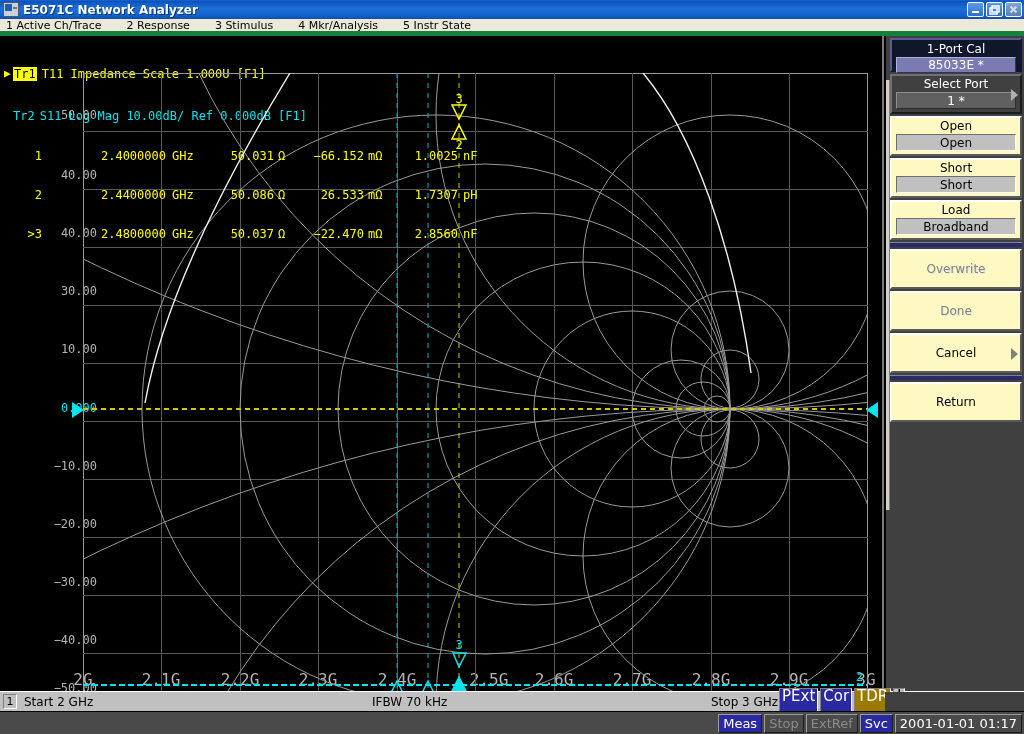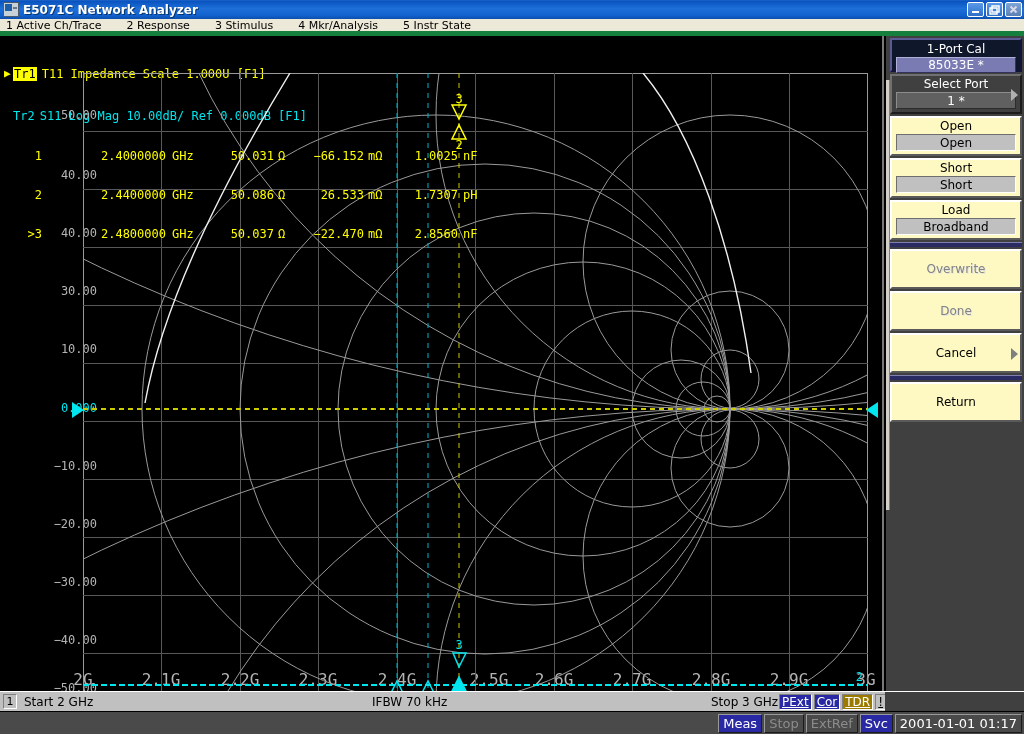--- a/index.html
+++ b/index.html
@@ -342,28 +342,27 @@
     line-height: 13px;
     font-size: 11px;
     box-sizing: border-box;
   }
   .st-start { margin-left: 7px; }
   .st-ifbw { position: absolute; left: 356px; margin-left: 16px; }
   .st-stop { position: absolute; left: 711px; }
   .st-flags { position: absolute; left: 779px; display: flex; gap: 2px; }
   .flag {
     font-family: "DejaVu Sans", sans-serif;
-    font-size: 12px;
+    font-size: 15px;
     padding: 0 2px;
-    height: 16px;
+    height: 27px;
     line-height: 15px;
     border: 1px solid;
     border-color: #808080 #ffffff #ffffff #808080;
     box-sizing: border-box;
-    text-decoration: underline;
   }
   .flag.blue { background: #2929a3; color: #ffffff; }
   .flag.gold { background: #9c7a00; color: #ffffff; }
   .flag.grey { background: #c0c0c0; color: #000000; }
   .st-rightfill {
     position: absolute;
     left: 885px; top: 0;
     width: 139px; height: 19px;
     background: #404040;
   }

